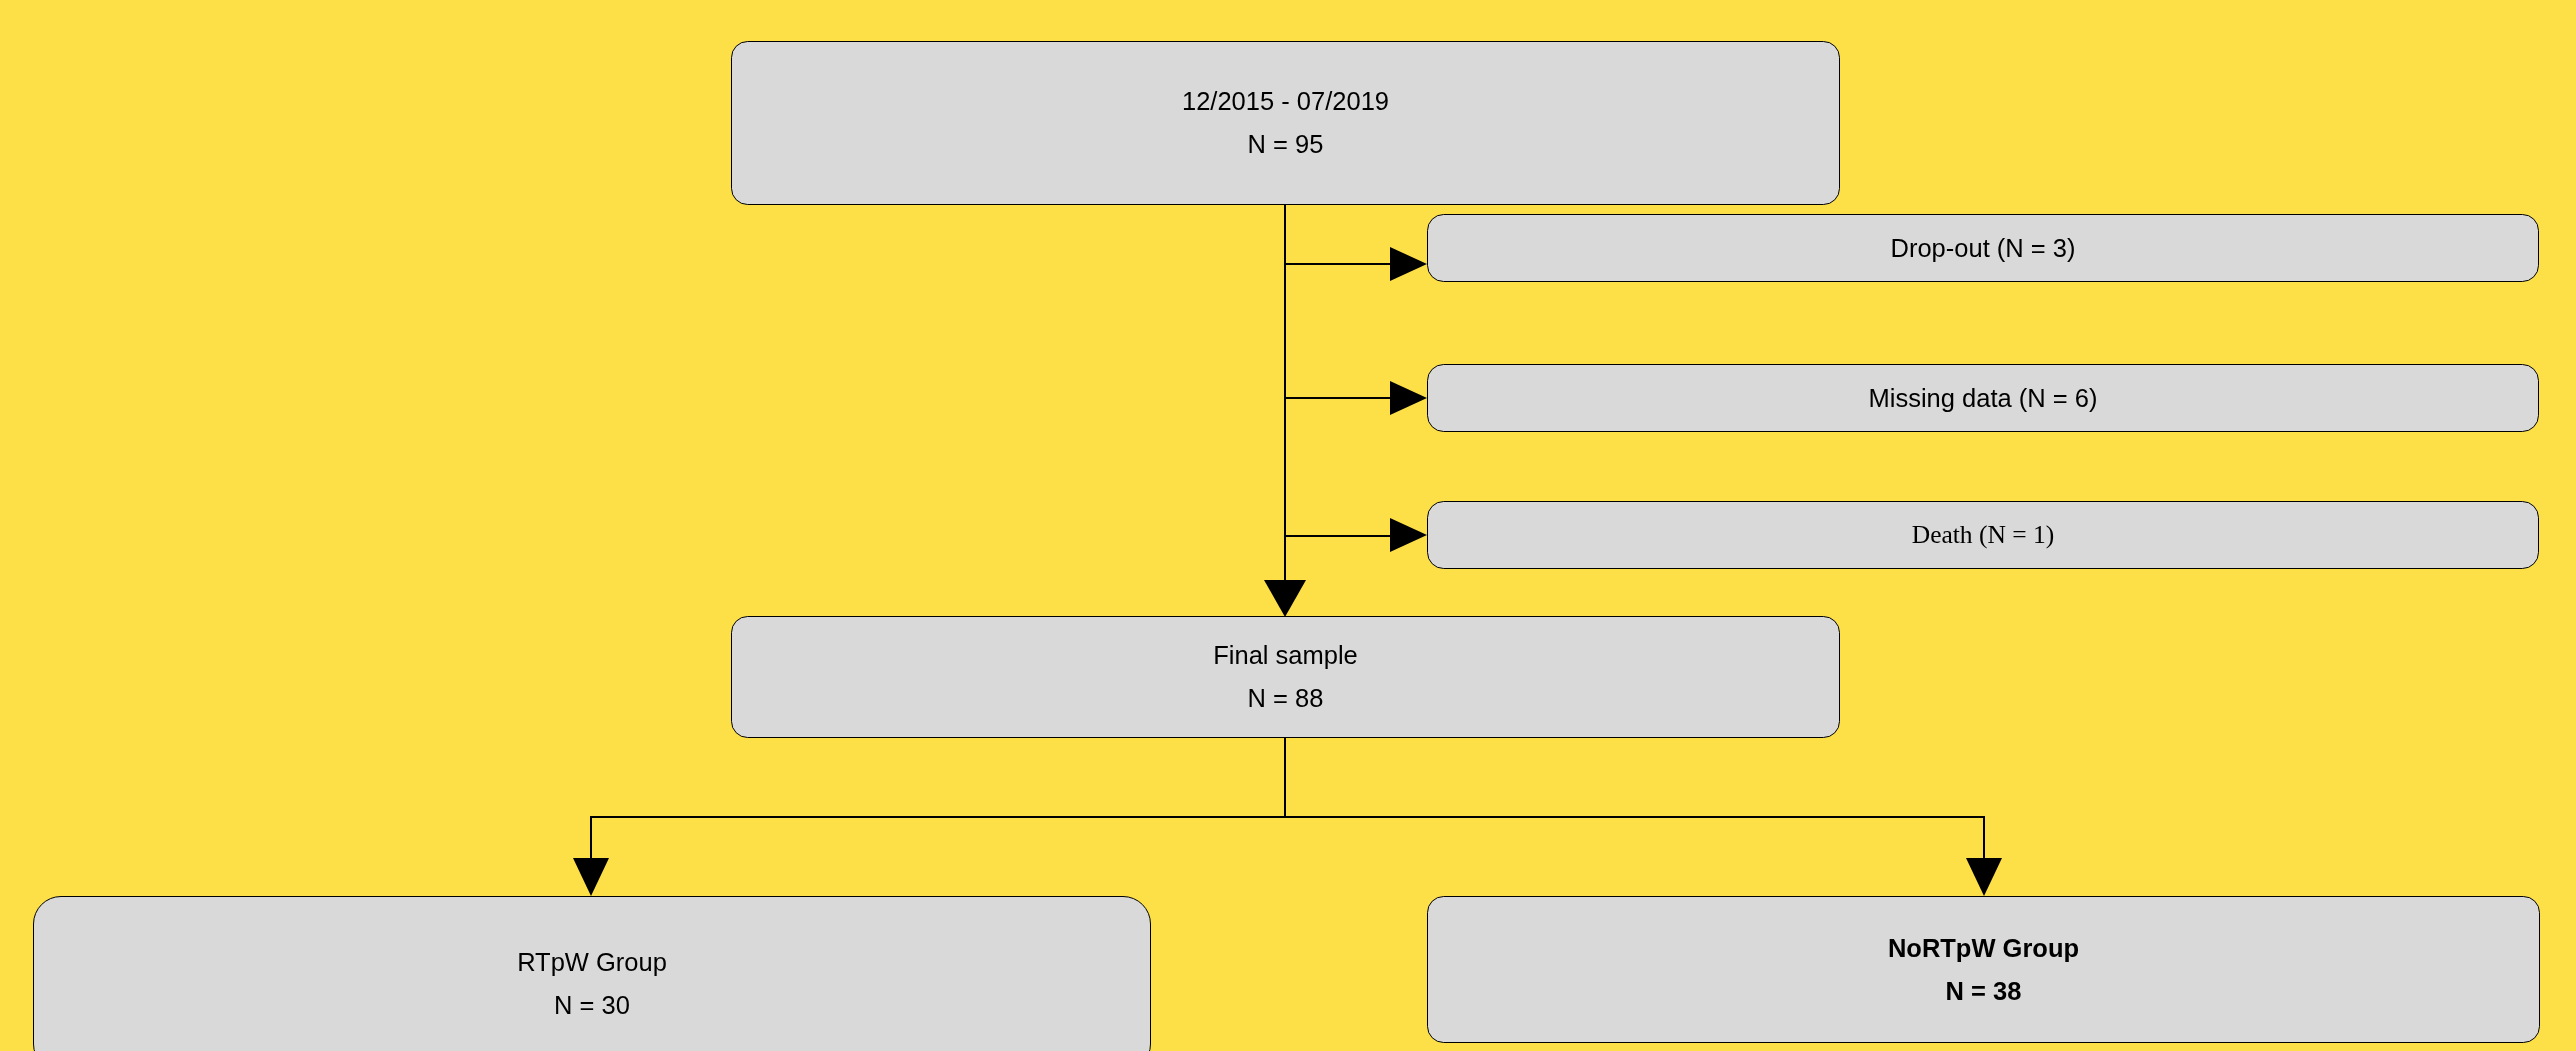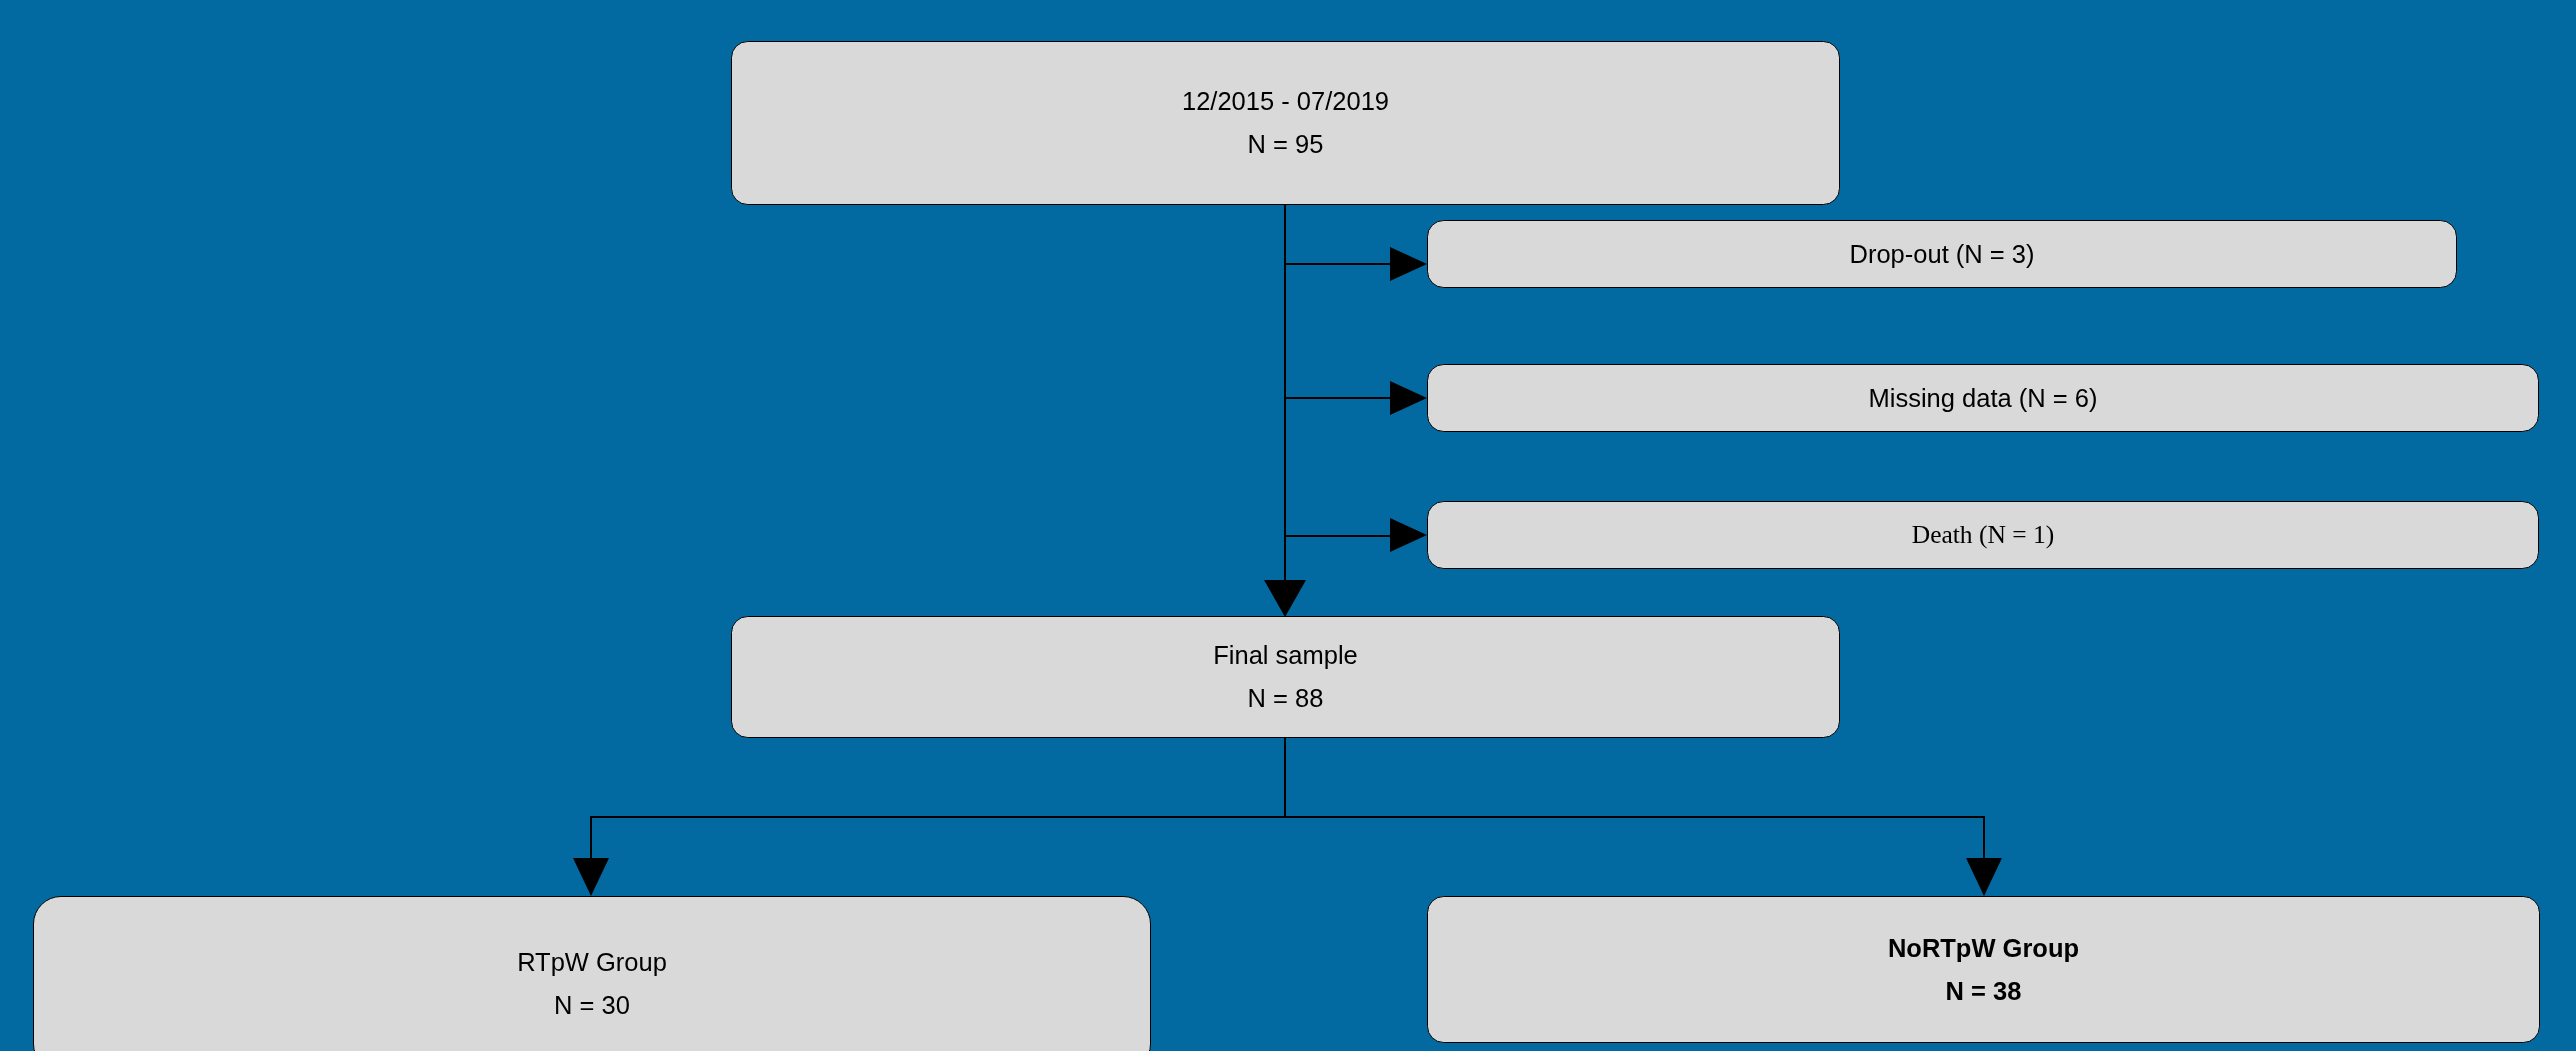--- a/index.html
+++ b/index.html
@@ -4,42 +4,42 @@
 <style>
   html, body {
     margin: 0;
     padding: 0;
     background: #ffffff;
   }
   .canvas {
     position: relative;
     width: 2576px;
     height: 1051px;
-    background: #0369a1;
+    background: #fde047;
     font-family: "Liberation Sans", sans-serif;
     color: #000000;
     overflow: hidden;
   }
   .node {
     position: absolute;
     background: #d9d9d9;
     border: 1.9px solid #000000;
     border-radius: 16.6px;
     box-sizing: border-box;
     display: flex;
     flex-direction: column;
     align-items: center;
     justify-content: center;
     text-align: center;
     font-size: 25.5px;
     line-height: 1.68;
   }
   
   .node-source   { left: 731px; top: 41px;   width: 1109px; height: 164px; }
-  .node-dropout  { left: 1427px; top: 220px;  width: 1030px; height: 68px; text-align: center; }
+  .node-dropout  { left: 1427px; top: 214px;  width: 1112px; height: 68px; text-align: center; }
   .node-missing  { left: 1427px; top: 364px;  width: 1112px; height: 68px; }
   .node-death    { left: 1427px; top: 501px;  width: 1112px; height: 68px; font-family: Liberation Serif, serif; }
   .node-final    { left: 731px; top: 616px;  width: 1109px; height: 122px; }
   .node-rtpw     { left: 33px;   top: 896px; width: 1118px; height: 176px; border-radius: 28px; }
   .node-nortpw   { left: 1427px; top: 896px; width: 1113px; height: 147px; font-weight: bold; }
 
   .connector {
     position: absolute;
     background: #000000;
   }

